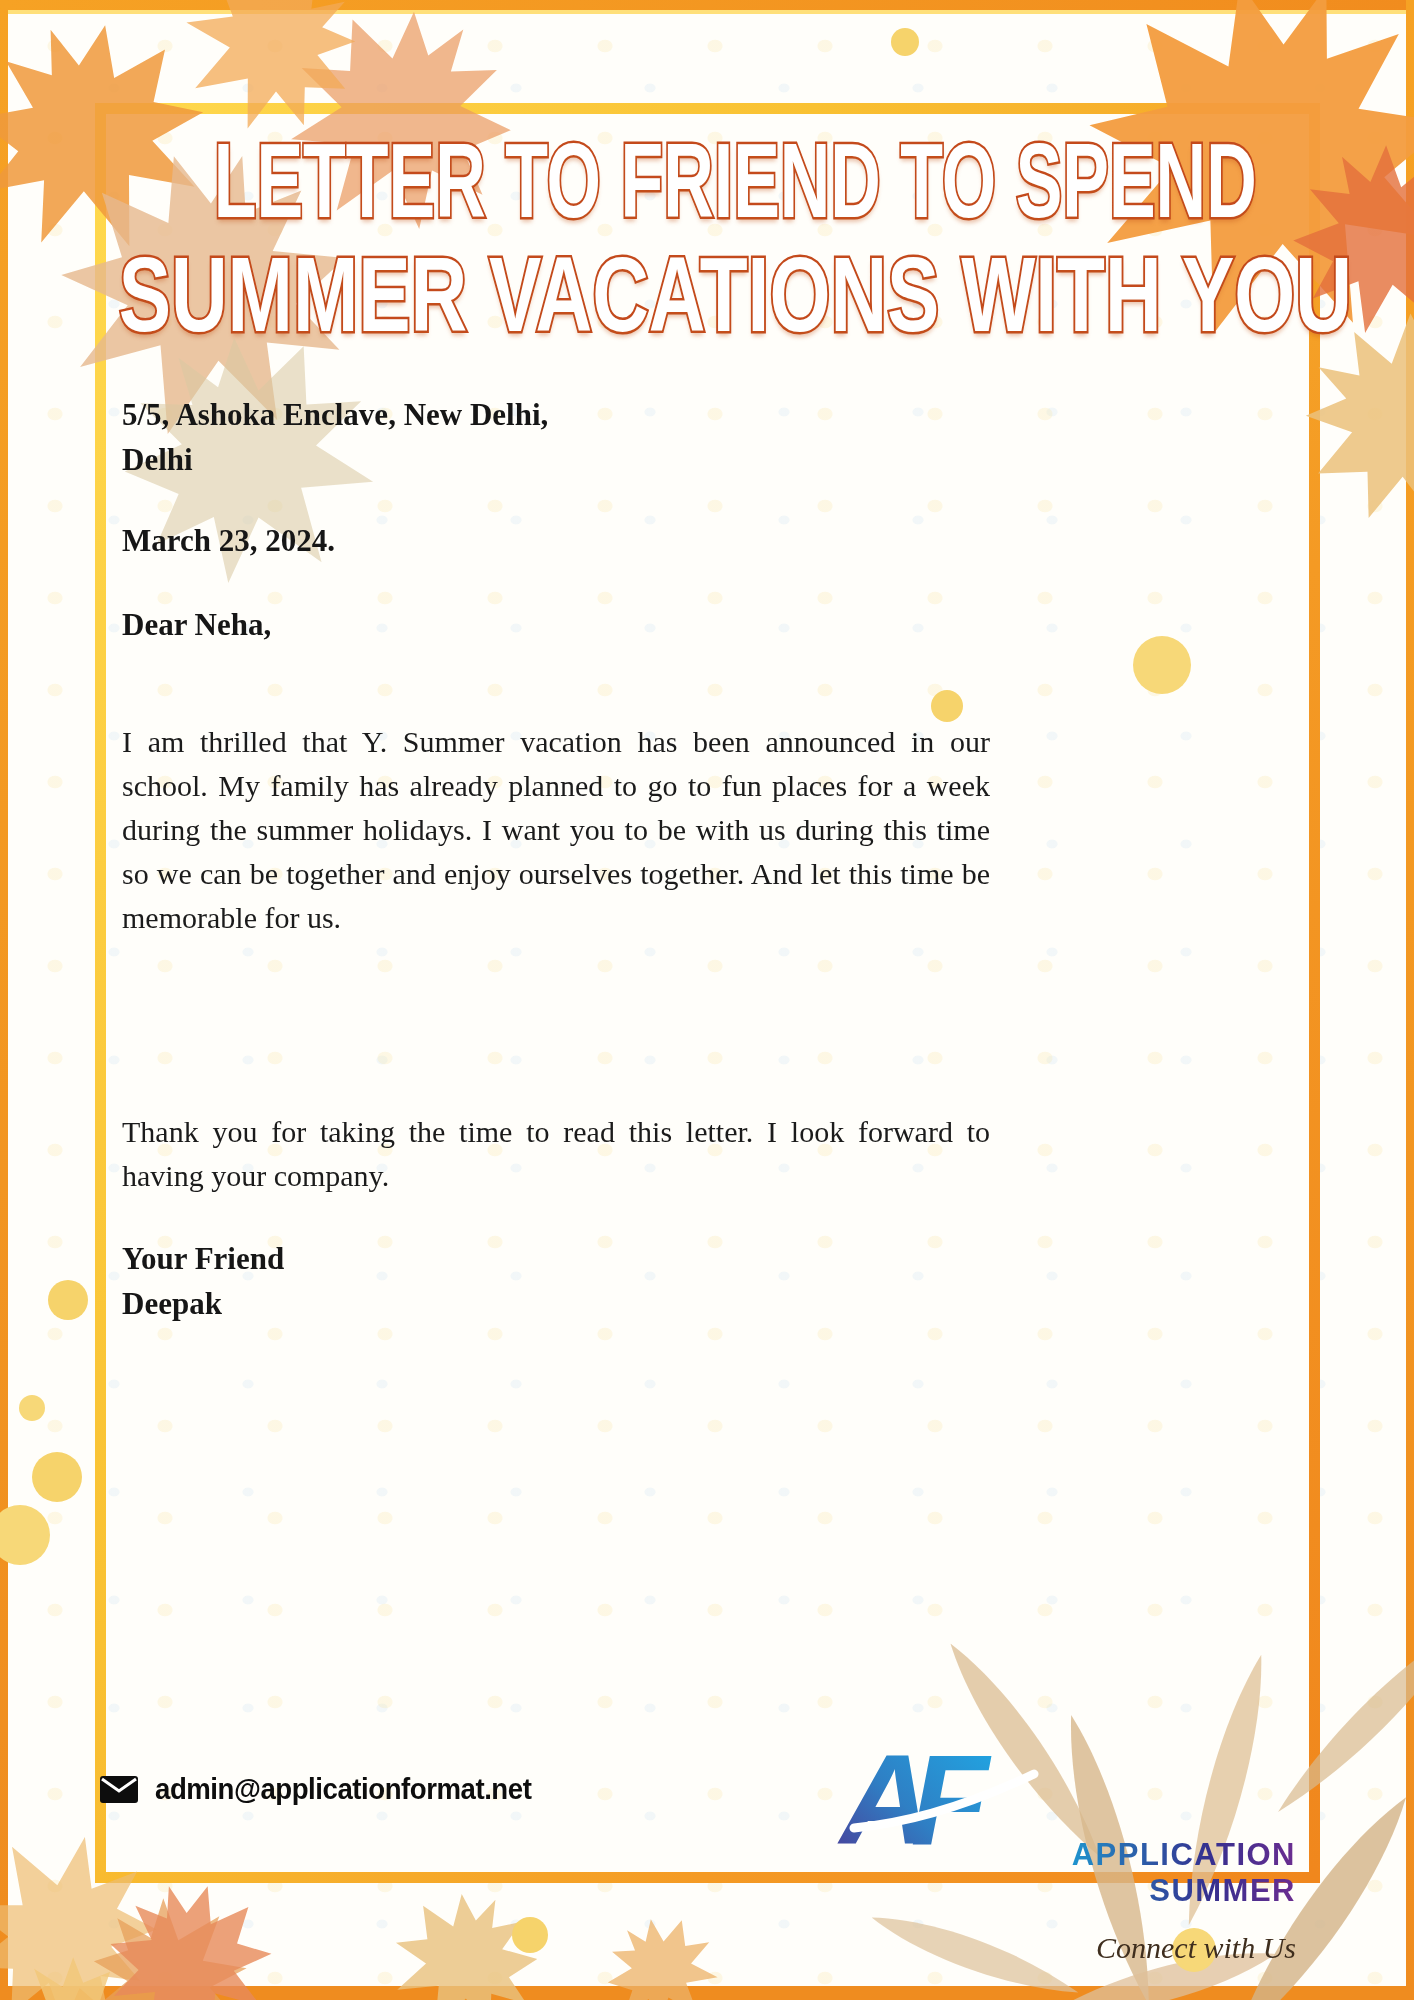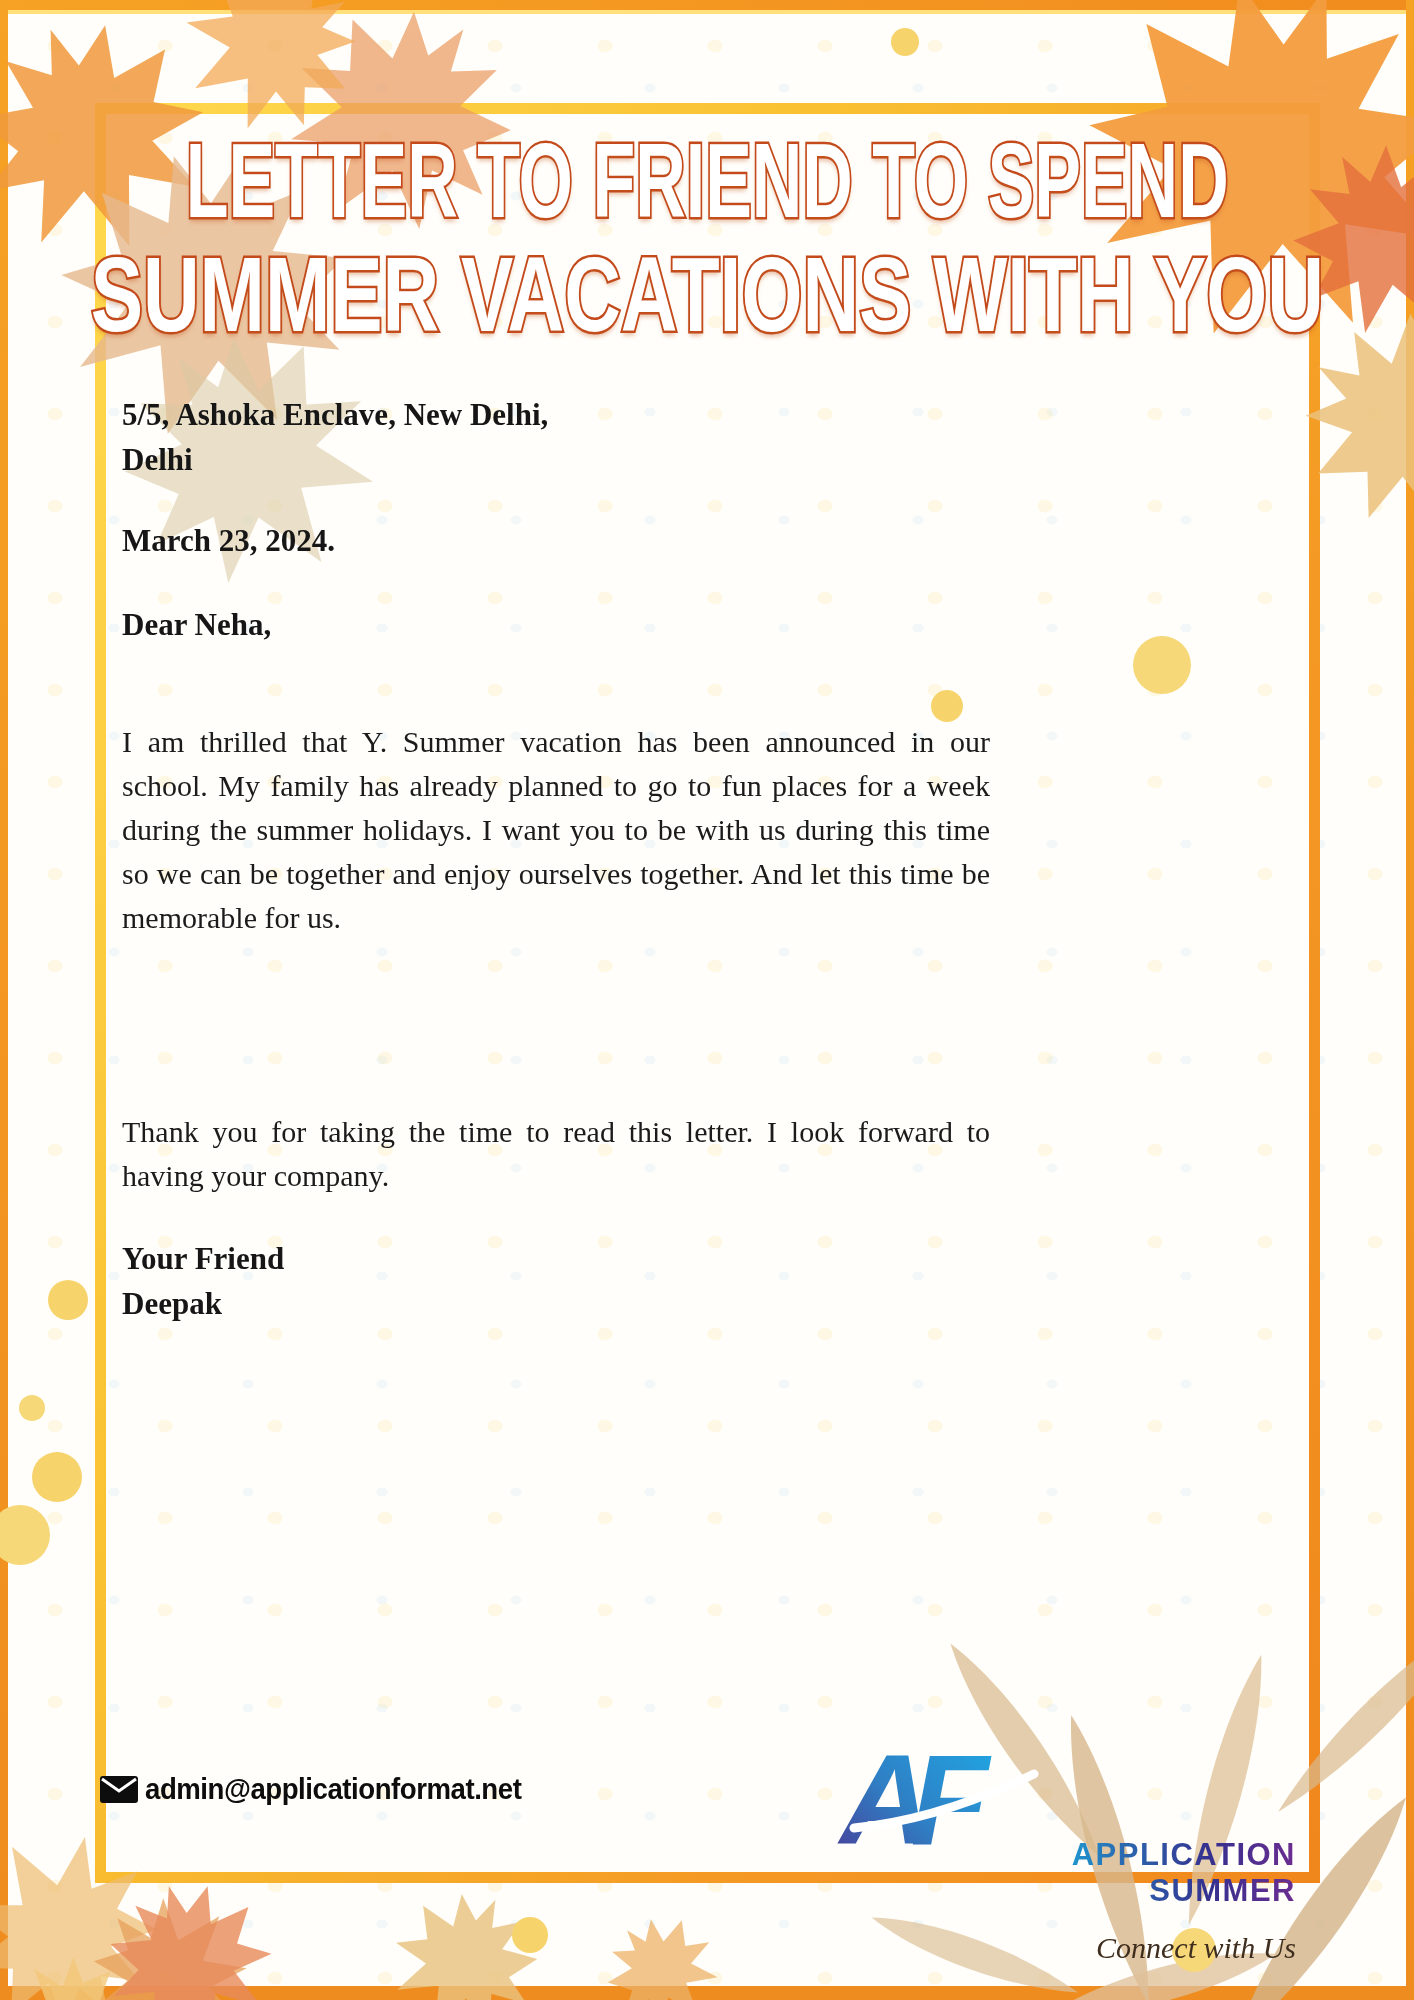--- a/index.html
+++ b/index.html
@@ -25,41 +25,41 @@
   .frame{
     position:absolute;z-index:2;left:95px;top:103px;width:1225px;height:1780px;
     box-sizing:border-box;border:11px solid;
     border-image:linear-gradient(115deg,#ffd94e 0%,#f9c132 35%,#f49a24 70%,#f0871d 100%) 1;
   }
 
   .leaf{position:absolute;z-index:3;}
   .dot{position:absolute;z-index:3;border-radius:50%;}
 
   
-  .title{position:absolute;z-index:5;left:95px;top:126px;width:1225px;}
+  .title{position:absolute;z-index:5;left:95px;top:126px;width:1225px;padding-left:28px;}
   .tline{display:flex;justify-content:center;}
   .tline span{
     display:inline-block;white-space:nowrap;
     font-family:"Liberation Sans",sans-serif;font-weight:800;
     font-size:106px;line-height:1.02;
     color:#ffffff;
     -webkit-text-stroke:5px #c44a1c;
     paint-order:stroke fill;
     text-shadow:0 5px 5px rgba(196,86,28,.35);
   }
   .tline1 span{transform:scaleX(.66);}
   .tline2 span{transform:scaleX(.74);margin-top:6px;}
 
   
   .ltxt{position:absolute;z-index:5;left:122px;color:#161616;}
   .bold-line{font-weight:bold;font-size:31px;line-height:45px;}
   .para{width:868px;text-align:justify;font-size:30px;line-height:44px;color:#1b1b1b;}
 
   
-  .email-row{position:absolute;z-index:6;left:100px;top:1772px;display:flex;align-items:center;gap:7px;}
+  .email-row{position:absolute;z-index:6;left:100px;top:1772px;display:flex;align-items:center;gap:17px;}
   .email-text{
     font-family:"Liberation Sans",sans-serif;font-weight:bold;font-size:30px;color:#0d0d0d;
     letter-spacing:-.5px;transform:scaleX(.92);transform-origin:left center;white-space:nowrap;
   }
   .logo-monogram{position:absolute;z-index:6;left:836px;top:1736px;width:214px;height:130px;}
   .logo-texts{position:absolute;z-index:6;left:1036px;top:1837px;width:260px;text-align:right;}
   .logo-line{
     font-family:"Liberation Sans",sans-serif;font-weight:bold;font-size:31px;line-height:36px;letter-spacing:1.5px;
     background:linear-gradient(90deg,#17b2e4,#2a6ab0,#35308f,#6b2d90);
     -webkit-background-clip:text;background-clip:text;color:transparent;white-space:nowrap;

